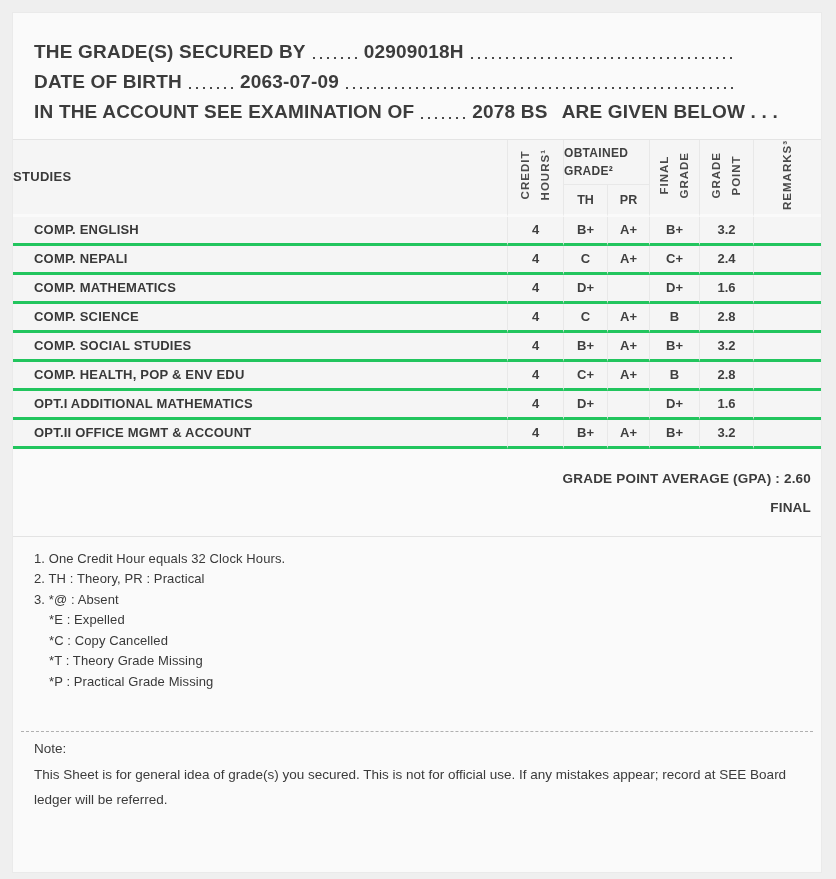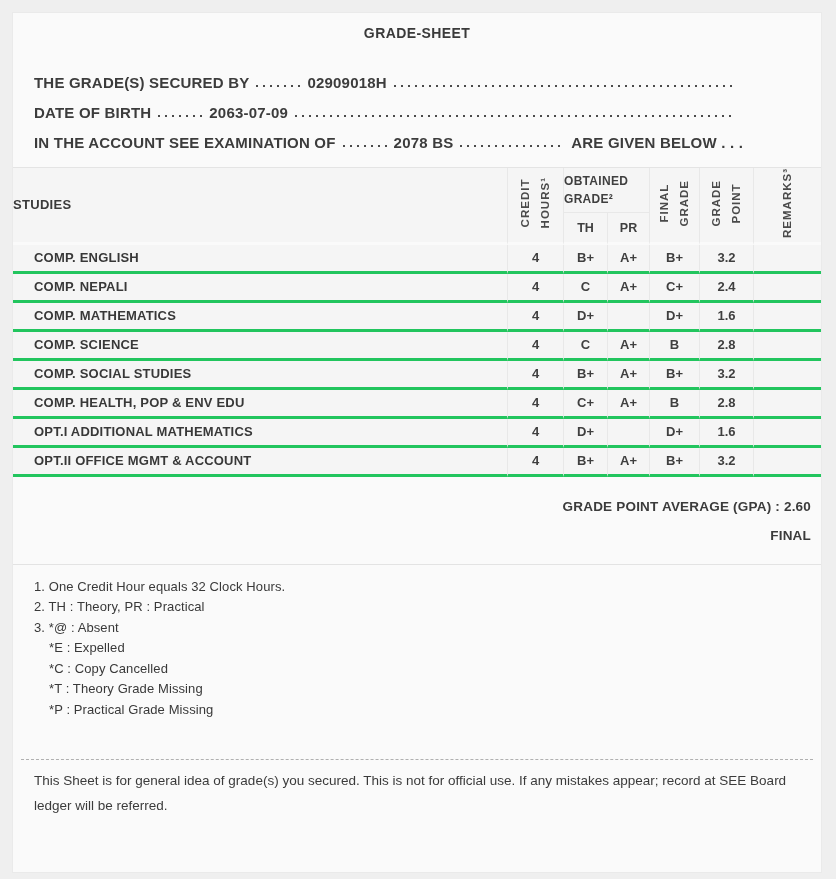--- a/index.html
+++ b/index.html
@@ -39,21 +39,21 @@
     color: #3a3a3a;
   }
   
   .info {
     margin: 20px 78px 0 21px;
   }
   .iline {
     display: flex;
     align-items: flex-end;
     height: 30px;
-    font-size: 15px;
+    font-size: 19px;
     font-weight: 700;
     letter-spacing: 0.2px;
     color: #3c3c3c;
     white-space: nowrap;
   }
   .dots {
     height: 2px;
     margin: 0 7px 4px 7px;
     background: repeating-linear-gradient(90deg, #4a4a4a 0 2px, transparent 2px 7px);
   }
@@ -170,21 +170,20 @@
     color: #3b3b3b;
     line-height: 25px;
     margin-top: 2px;
   }
 </style>
 </head>
 <body>
 
 <div class="card">
 
-  <div class="subtitle">GRADE-SHEET</div>
 
   <div class="info">
     <div class="iline">
       <span>THE GRADE(S) SECURED BY</span>
       <span class="dots fixed"></span>
       <span>02909018H</span>
       <span class="dots fill"></span>
     </div>
     <div class="iline">
       <span>DATE OF BIRTH</span>
@@ -327,16 +326,17 @@
     <div class="fn indent">*E : Expelled</div>
 
     <div class="fn indent">*C : Copy Cancelled</div>
 
     <div class="fn indent">*T : Theory Grade Missing</div>
 
     <div class="fn indent">*P : Practical Grade Missing</div>
   </div>
 
   <div class="note">
+    <div class="note-heading">Note:</div>
     <div class="note-body">This Sheet is for general idea of grade(s) you secured. This is not for official use. If any mistakes appear; record at SEE Board ledger will be referred.</div>
   </div>
 
 </div>
 
 </body></html>

